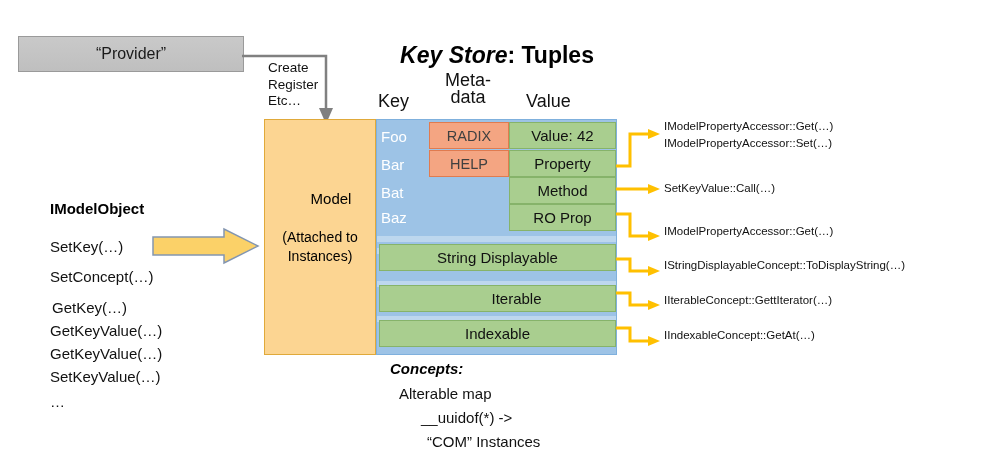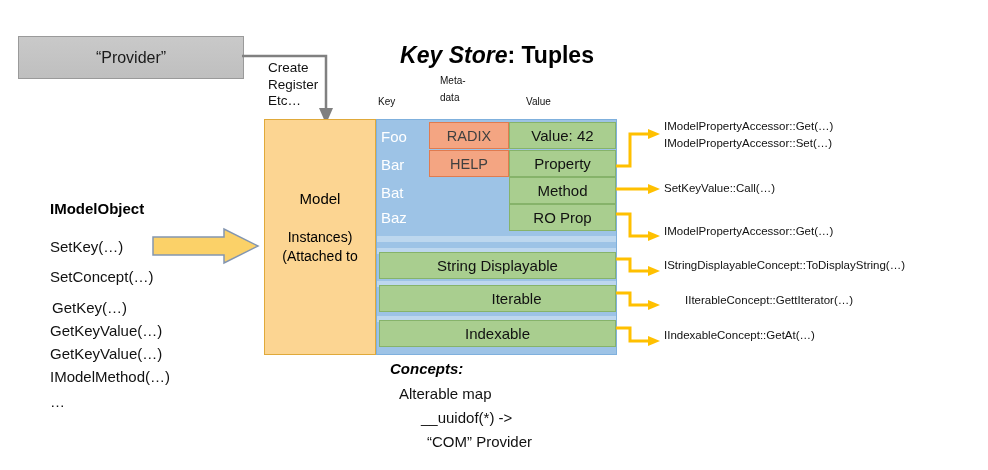--- a/index.html
+++ b/index.html
@@ -6,21 +6,21 @@
   body{
     width:988px;height:470px;position:relative;overflow:hidden;
     background:#ffffff;
     font-family:"Liberation Sans","DejaVu Sans",sans-serif;
     color:#000000;
   }
   .abs{position:absolute;}
 
   
   #provider-box{
-    left:18px;top:36px;width:226px;height:43px;
+    left:18px;top:36px;width:226px;height:36px;
     background:linear-gradient(#c9c9c9,#bfbfbf);
     border:1px solid #9a9a9a;
     display:flex;align-items:center;justify-content:center;
     font-size:16px;color:#1a1a1a;
     box-sizing:border-box;
   }
 
   
   #provider-connector{left:240px;top:48px;width:100px;height:80px;}
 
@@ -30,32 +30,32 @@
   }
 
   
   #diagram-title{
     left:372px;top:42px;width:250px;text-align:center;
     font-size:23px;font-weight:bold;color:#000;white-space:nowrap;
   }
   #diagram-title .ital{font-style:italic;margin-top:26px;}
 
   
-  .col-head{font-size:10px;color:#111;line-height:17px;}
+  .col-head{font-size:18px;color:#111;line-height:17px;text-align:center;}
   #head-key{left:378px;top:93px;}
   #head-metadata{left:440px;top:72px;width:56px;}
   #head-value{left:526px;top:93px;}
 
   
   #model-box{
     left:264px;top:119px;width:112px;height:236px;
     background:#fcd592;border:1px solid #e0a93a;
     box-sizing:border-box;
   }
-  #model-label{left:264px;top:190px;width:112px;text-align:center;font-size:15px;}
+  #model-label{left:264px;top:190px;width:112px;text-align:center;font-size:15px;padding-left:11px;}
   #model-sub{left:264px;top:228px;width:112px;text-align:center;font-size:14px;line-height:19px;}
 
   
   #keystore-panel{
     left:376px;top:119px;width:241px;height:236px;
     background:#9dc3e6;border:1px solid #7fb0dd;
     box-sizing:border-box;
   }
   
   .stripe{left:377px;width:239px;height:6px;background:#bdd7ee;}
@@ -131,22 +131,22 @@
 <div class="abs col-head" id="head-key">Key</div>
 <div class="abs col-head" id="head-metadata">
   <div>Meta-</div>
   <div>data</div>
 </div>
 <div class="abs col-head" id="head-value">Value</div>
 
 <div class="abs" id="model-box"></div>
 <div class="abs" id="model-label">Model</div>
 <div class="abs" id="model-sub">
+  <div>(Attached to</div>
   <div>Instances)</div>
-  <div>(Attached to</div>
 </div>
 
 <div class="abs" id="keystore-panel"></div>
 
 <div class="abs stripe" style="top:236px;"></div>
 <div class="abs stripe" style="top:248px;"></div>
 <div class="abs stripe" style="top:281px;"></div>
 <div class="abs stripe" style="top:316px;"></div>
 
 <div class="abs key-cell" style="top:123px;">Foo</div>
@@ -155,31 +155,31 @@
 <div class="abs key-cell" style="top:204px;">Baz</div>
 
 <div class="abs meta-cell" style="top:122px;">RADIX</div>
 <div class="abs meta-cell" style="top:150px;">HELP</div>
 
 <div class="abs val-cell" style="top:122px;">Value: 42</div>
 <div class="abs val-cell" style="top:150px;">Property</div>
 <div class="abs val-cell" style="top:177px;">Method</div>
 <div class="abs val-cell" style="top:204px;">RO Prop</div>
 
-<div class="abs concept-bar" style="top:252px;">String Displayable</div>
+<div class="abs concept-bar" style="top:244px;">String Displayable</div>
 <div class="abs concept-bar" style="top:285px;padding-left:38px;">Iterable</div>
 <div class="abs concept-bar" style="top:320px;">Indexable</div>
 
 <div class="abs" id="imodelobject-title">IModelObject</div>
 <div class="abs method-line" style="top:238px;">SetKey(…)</div>
 <div class="abs method-line" style="top:268px;">SetConcept(…)</div>
 <div class="abs method-line" style="left:52px;top:299px;">GetKey(…)</div>
 <div class="abs method-line" style="top:322px;">GetKeyValue(…)</div>
 <div class="abs method-line" style="top:345px;">GetKeyValue(…)</div>
-<div class="abs method-line" style="top:368px;">IModelMethod(…)</div>
+<div class="abs method-line" style="top:368px;">SetKeyValue(…)</div>
 <div class="abs method-line" style="top:393px;">…</div>
 
 <div class="abs" id="big-arrow">
   <svg width="108" height="36" viewBox="0 0 108 36">
     <polygon points="1,9 72,9 72,1 106,18 72,35 72,27 1,27" fill="#fbd168" stroke="#8496b0" stroke-width="1.5" stroke-linejoin="miter"></polygon>
   </svg>
 </div>
 
 <div class="abs" style="left:616px;top:128px;">
   <svg width="48" height="44" viewBox="0 0 48 44">
@@ -216,19 +216,19 @@
     <polyline points="0,3 14,3 14,16 34,16" fill="none" stroke="#ffc000" stroke-width="3"></polyline>
     <polygon points="44,16 32,11 32,21" fill="#ffc000"></polygon>
   </svg>
 </div>
 
 <div class="abs callout" style="left:664px;top:119px;">IModelPropertyAccessor::Get(…)</div>
 <div class="abs callout" style="left:664px;top:136px;">IModelPropertyAccessor::Set(…)</div>
 <div class="abs callout" style="left:664px;top:181px;">SetKeyValue::Call(…)</div>
 <div class="abs callout" style="left:664px;top:224px;">IModelPropertyAccessor::Get(…)</div>
 <div class="abs callout" style="left:664px;top:258px;">IStringDisplayableConcept::ToDisplayString(…)</div>
-<div class="abs callout" style="left:685px;top:293px;">IIterableConcept::GettIterator(…)</div>
+<div class="abs callout" style="left:664px;top:293px;">IIterableConcept::GettIterator(…)</div>
 <div class="abs callout" style="left:664px;top:328px;">IIndexableConcept::GetAt(…)</div>
 
 <div class="abs" id="concepts-title">Concepts:</div>
 <div class="abs concept-line" style="left:390px;top:385px;">Alterable map</div>
 <div class="abs concept-line" style="left:412px;top:409px;">__uuidof(*) -&gt;</div>
-<div class="abs concept-line" style="left:418px;top:433px;">“COM” Provider</div>
+<div class="abs concept-line" style="left:418px;top:433px;">“COM” Instances</div>
 
 </body></html>

